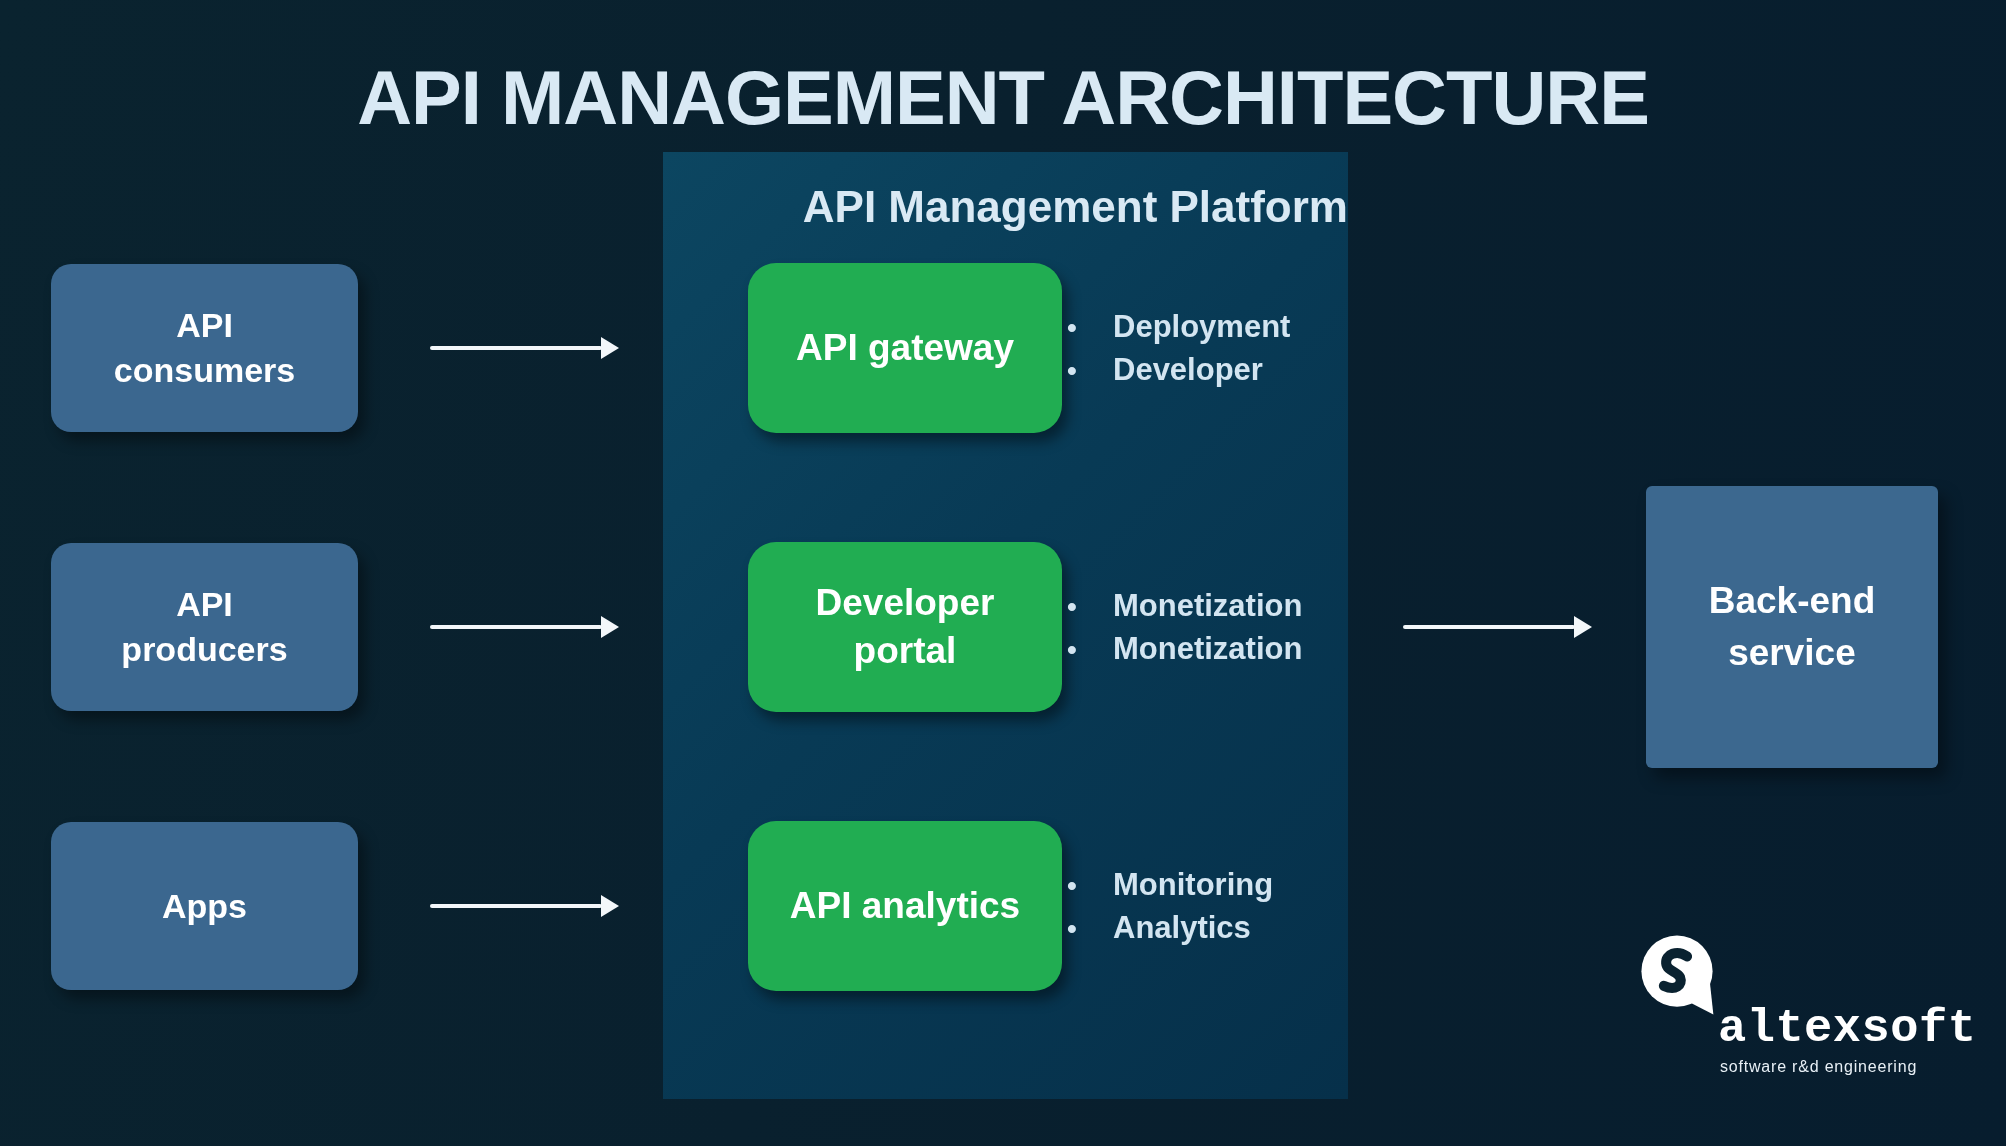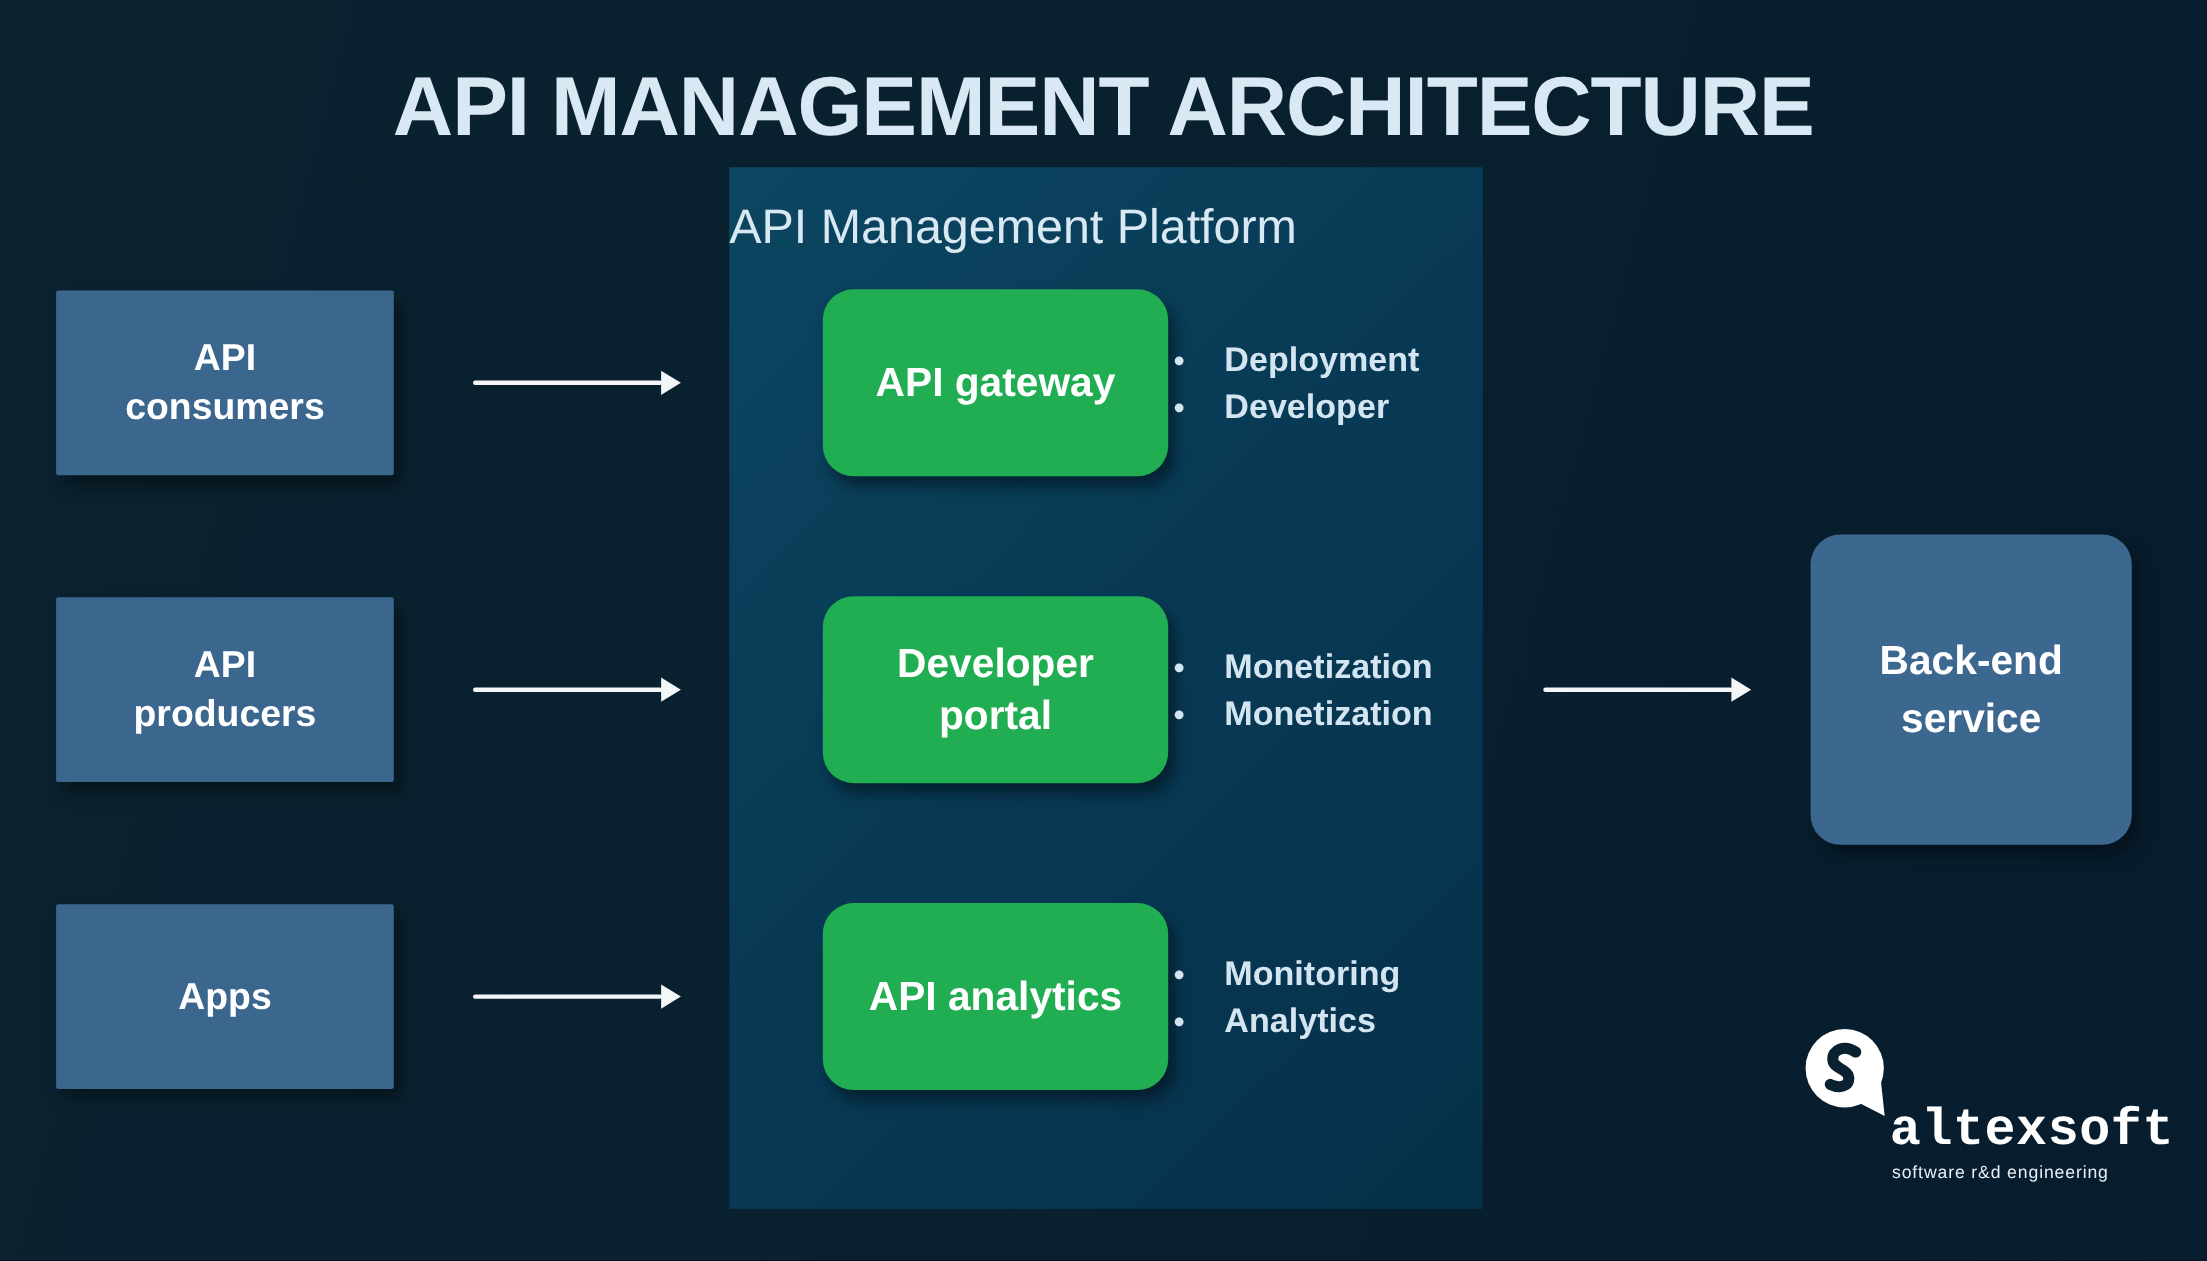--- a/index.html
+++ b/index.html
@@ -28,21 +28,21 @@
     position:absolute;top:26px;left:0;width:100%;
     text-align:center;
     color:var(--title-text);
     font-size:76px;font-weight:700;letter-spacing:-1px;
     line-height:1.05;
     margin-top:32px;
   }
   
   .src-box{
     position:absolute;left:51px;width:307px;height:168px;
-    background:var(--blue);border-radius:2px;
+    background:var(--blue);border-radius:20px;
     display:flex;align-items:center;justify-content:center;
     color:var(--white);font-size:34px;font-weight:700;line-height:1.32;
     text-align:center;white-space:pre-line;
     box-shadow:7px 9px 14px rgba(0,0,0,0.38);
   }
   .src-1{top:264px;} .src-2{top:543px;} .src-3{top:822px;}
   
   .arrow{position:absolute;height:4px;background:var(--arrow);border-radius:2px;}
   .arrow::after{
     content:"";position:absolute;right:-17px;top:-9px;
@@ -54,22 +54,22 @@
   .arrow-2{left:430px;top:625px;width:172px;}
   .arrow-3{left:430px;top:904px;width:172px;}
   .arrow-4{left:1403px;top:625px;width:172px;}
   
   .panel{
     position:absolute;left:663px;top:152px;width:685px;height:947px;
     background:linear-gradient(135deg,var(--panel-top) 0%,#083A55 45%,var(--panel-bottom) 100%);
   }
   .panel-title{
     position:absolute;top:30px;left:0;width:100%;
-    text-align:left;color:var(--title-text);
-    font-size:44px;font-weight:400;letter-spacing:0px;
+    text-align:right;color:var(--title-text);
+    font-size:44px;font-weight:700;letter-spacing:0px;
   }
   .green-box{
     position:absolute;left:45px;width:314px;height:170px;
     background:var(--green);border-radius:28px;
     display:flex;align-items:center;justify-content:center;
     color:var(--white);font-size:37px;font-weight:700;line-height:1.3;
     text-align:center;white-space:pre-line;
     box-shadow:6px 9px 13px rgba(0,0,0,0.42);
     margin-left:40px;
   }
@@ -83,21 +83,21 @@
     display:flex;align-items:baseline;
     line-height:42px;font-size:31px;font-weight:600;
     color:var(--bullet-text);white-space:nowrap;
   }
   .bullets .dot{
     width:52px;padding-left:6px;font-size:28px;flex:0 0 auto;
   }
   
   .backend-box{
     position:absolute;left:1646px;top:486px;width:292px;height:282px;
-    background:var(--backend-blue);border-radius:27px;
+    background:var(--backend-blue);border-radius:6px;
     display:flex;align-items:center;justify-content:center;
     color:var(--white);font-size:37px;font-weight:700;line-height:1.4;
     text-align:center;white-space:pre-line;
     box-shadow:8px 10px 16px rgba(0,0,0,0.38);
   }
   
   .logo{position:absolute;left:1638px;top:934px;width:310px;height:160px;}
   .logo-mark{position:absolute;left:0;top:0;width:78px;height:82px;}
   .logo-word{
     position:absolute;left:80px;top:68px;

